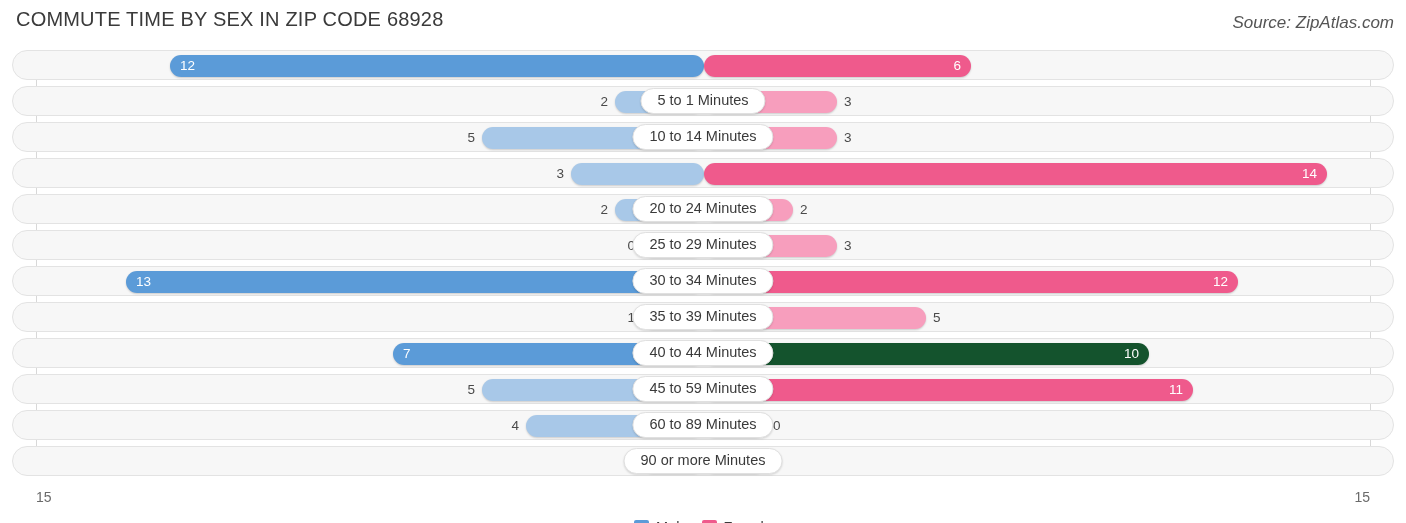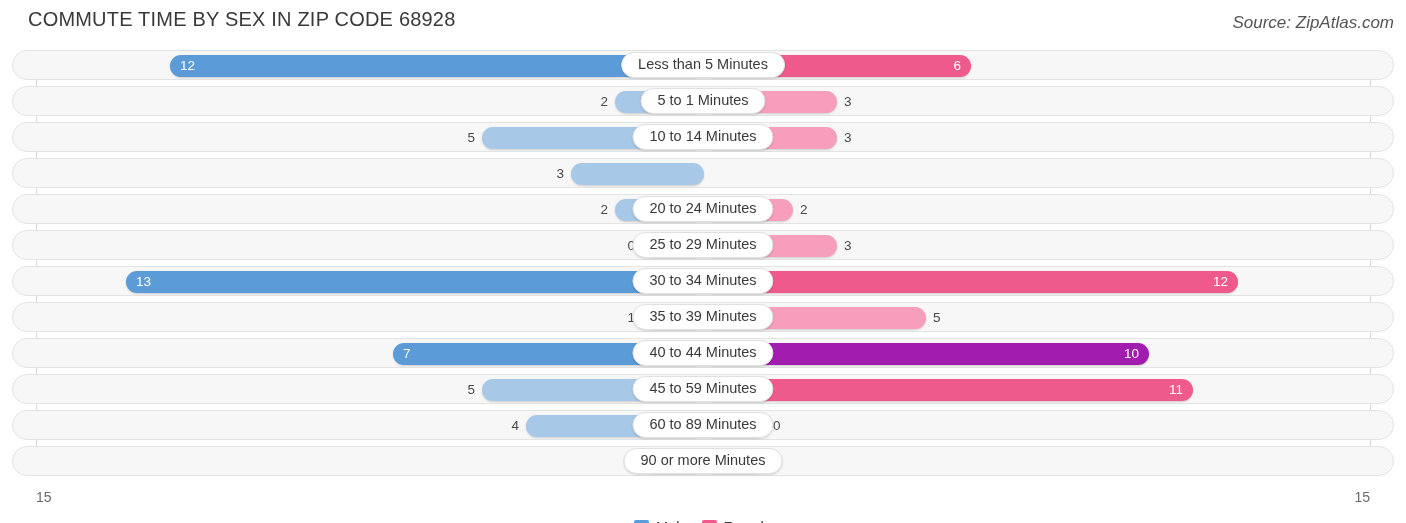--- a/index.html
+++ b/index.html
@@ -5,21 +5,21 @@
   html,body{margin:0;padding:0;}
   body{
     width:1406px;height:523px;
     background:#ffffff;
     font-family:"Liberation Sans", sans-serif;
     color:#3c3c3c;
     overflow:hidden;
     position:relative;
   }
   #title{
-    position:absolute;left:28px;top:8px;
+    position:absolute;left:16px;top:8px;
     font-size:20px;letter-spacing:.2px;color:#3a3a3a;
     white-space:nowrap;
   }
   #source{
     position:absolute;right:12px;top:13px;
     font-size:17px;font-style:italic;color:#555;
     white-space:nowrap;
   }
   #plot{
     position:absolute;left:0;top:50px;width:1406px;height:434px;
@@ -83,21 +83,20 @@
 <div id="plot">
     <div class="gridline" style="left: 36px; background: rgb(216, 216, 216);"></div>
     <div class="gridline" style="left: 1370px; background: rgb(216, 216, 216);"></div>
     <div class="row" style="top: 0px; background: rgb(247, 247, 247); border-color: rgb(227, 227, 227);">
       <div class="bar left" style="width: 534px; left: 157px; background: rgb(91, 155, 216);">
         <span class="barval inside-left">12</span>
       </div>
       <div class="bar right" style="width: 267px; left: 691px; background: rgb(239, 90, 140);">
         <span class="barval inside-right">6</span>
       </div>
-      <div class="catlabel">Less than 5 Minutes</div>
     </div>
     <div class="row" style="top: 36px; background: rgb(247, 247, 247); border-color: rgb(227, 227, 227);">
       <div class="bar left" style="width: 89px; left: 602px; background: rgb(168, 200, 232);">
         <span class="barval outside-left">2</span>
       </div>
       <div class="bar right" style="width: 133px; left: 691px; background: rgb(247, 158, 189);">
         <span class="barval outside-right">3</span>
       </div>
       <div class="catlabel">5 to 1 Minutes</div>
     </div>
@@ -107,20 +106,23 @@
       </div>
       <div class="bar right" style="width: 133px; left: 691px; background: rgb(247, 158, 189);">
         <span class="barval outside-right">3</span>
       </div>
       <div class="catlabel">10 to 14 Minutes</div>
     </div>
     <div class="row" style="top: 108px; background: rgb(247, 247, 247); border-color: rgb(227, 227, 227);">
       <div class="bar left" style="width: 133px; left: 558px; background: rgb(168, 200, 232);">
         <span class="barval outside-left">3</span>
       </div>
+      <div class="bar right" style="width: 623px; left: 691px; background: rgb(239, 90, 140);">
+        <span class="barval inside-right">14</span>
+      </div>
     </div>
     <div class="row" style="top: 144px; background: rgb(247, 247, 247); border-color: rgb(227, 227, 227);">
       <div class="bar left" style="width: 89px; left: 602px; background: rgb(168, 200, 232);">
         <span class="barval outside-left">2</span>
       </div>
       <div class="bar right" style="width: 89px; left: 691px; background: rgb(247, 158, 189);">
         <span class="barval outside-right">2</span>
       </div>
       <div class="catlabel">20 to 24 Minutes</div>
     </div>
@@ -148,21 +150,21 @@
       </div>
       <div class="bar right" style="width: 222px; left: 691px; background: rgb(247, 158, 189);">
         <span class="barval outside-right">5</span>
       </div>
       <div class="catlabel">35 to 39 Minutes</div>
     </div>
     <div class="row" style="top: 288px; background: rgb(247, 247, 247); border-color: rgb(227, 227, 227);">
       <div class="bar left" style="width: 311px; left: 380px; background: rgb(91, 155, 216);">
         <span class="barval inside-left">7</span>
       </div>
-      <div class="bar right" style="width: 445px; left: 691px; background: #a21caf;">
+      <div class="bar right" style="width: 445px; left: 691px; background: #14532d;">
         <span class="barval inside-right">10</span>
       </div>
       <div class="catlabel">40 to 44 Minutes</div>
     </div>
     <div class="row" style="top: 324px; background: rgb(247, 247, 247); border-color: rgb(227, 227, 227);">
       <div class="bar left" style="width: 222px; left: 469px; background: rgb(168, 200, 232);">
         <span class="barval outside-left">5</span>
       </div>
       <div class="bar right" style="width: 489px; left: 691px; background: rgb(239, 90, 140);">
         <span class="barval inside-right">11</span>

